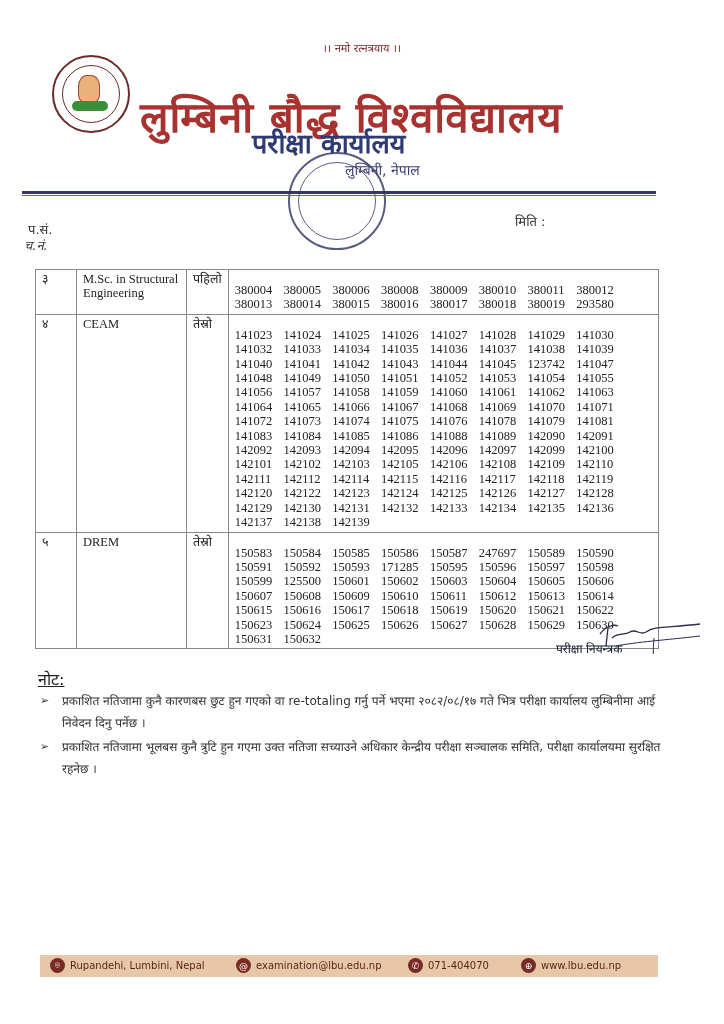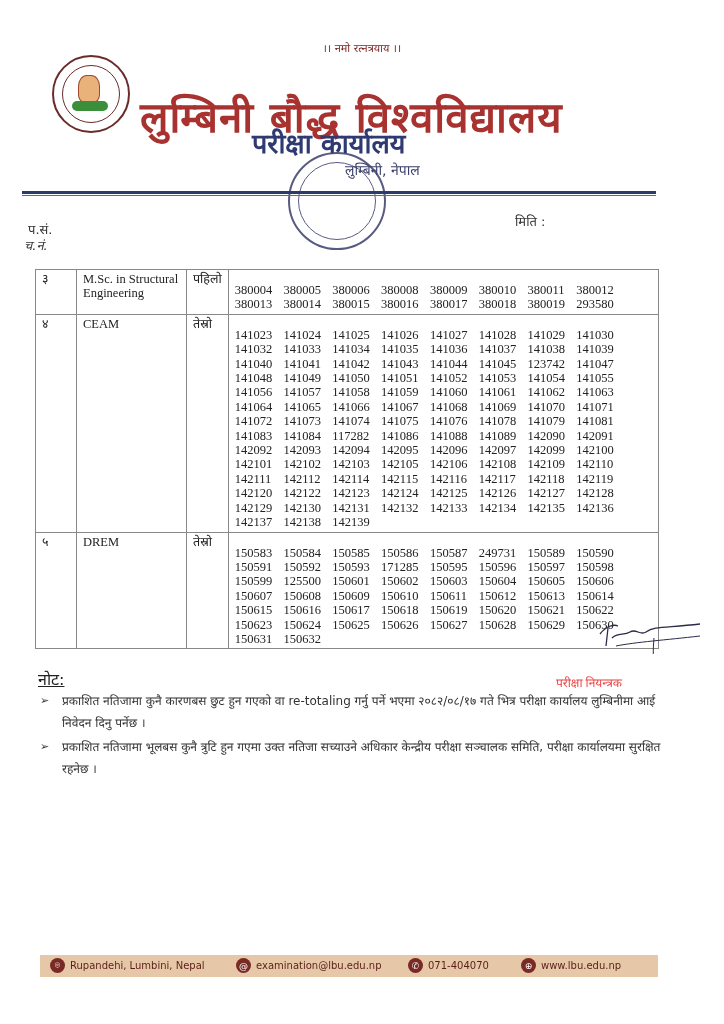--- a/index.html
+++ b/index.html
@@ -27,21 +27,21 @@
   .rule-red { left:22px; top:195px; width:634px; height:1px; background:#c0463e; }
   .ref { font-size:13px; color:#333; font-family:"DejaVu Sans", sans-serif; }
   .table { left:35px; top:269px; width:624px; border-collapse:collapse; font-family:"Liberation Serif", serif; font-size:12.5px; }
   .table td { border:1px solid #888; vertical-align:top; padding:2px 6px; line-height:14.4px; }
   .c-sn { width:28px; }
   .c-prog { width:97px; }
   .c-sem { width:24px; }
   .rolls { display:grid; grid-template-columns:repeat(8, 48.8px); column-gap:0;margin-top:11px; }
   .rolls span { white-space:nowrap; }
   .sign { left:596px; top:620px; width:108px; height:34px; }
-  .sig-label { left:556px; top:640px; font-size:12px; color:#ef4444; font-family:Liberation Serif, serif;margin-top:34px; }
+  .sig-label { left:556px; top:640px; font-size:12px; color:#0f172a; font-family:Liberation Sans, sans-serif; }
   .note-h { left:38px; top:668px; font-size:16px; text-decoration:underline; font-family:"DejaVu Sans", sans-serif; }
   .note { left:62px; width:610px; font-size:12px; line-height:22px; font-family:"DejaVu Sans", sans-serif; color:#333; }
   .note .bullet { position:absolute; left:-22px; top:0; font-size:11px; }
   .footer { left:40px; top:955px; width:618px; height:22px; background:#e6c8a8; }
   .f-item { position:absolute; top:3px; font-size:10px; color:#5a1e1a; font-family:"DejaVu Sans", sans-serif; display:flex; align-items:center; gap:5px; white-space:nowrap; }
   .f-icon { width:15px; height:15px; border-radius:50%; background:#7a2a24; color:#fff; font-size:9px; display:inline-flex; align-items:center; justify-content:center; }
 </style>
 </head>
 <body>
 
@@ -152,21 +152,21 @@
             <span>141072</span>
             <span>141073</span>
             <span>141074</span>
             <span>141075</span>
             <span>141076</span>
             <span>141078</span>
             <span>141079</span>
             <span>141081</span>
             <span>141083</span>
             <span>141084</span>
-            <span>117282</span>
+            <span>141085</span>
             <span>141086</span>
             <span>141088</span>
             <span>141089</span>
             <span>142090</span>
             <span>142091</span>
             <span>142092</span>
             <span>142093</span>
             <span>142094</span>
             <span>142095</span>
             <span>142096</span>
@@ -215,21 +215,21 @@
         <td class="c-sn">५</td>
         <td class="c-prog">DREM</td>
         <td class="c-sem">तेस्रो</td>
         <td>
           <div class="rolls">
             <span>150583</span>
             <span>150584</span>
             <span>150585</span>
             <span>150586</span>
             <span>150587</span>
-            <span>249731</span>
+            <span>247697</span>
             <span>150589</span>
             <span>150590</span>
             <span>150591</span>
             <span>150592</span>
             <span>150593</span>
             <span>171285</span>
             <span>150595</span>
             <span>150596</span>
             <span>150597</span>
             <span>150598</span>

